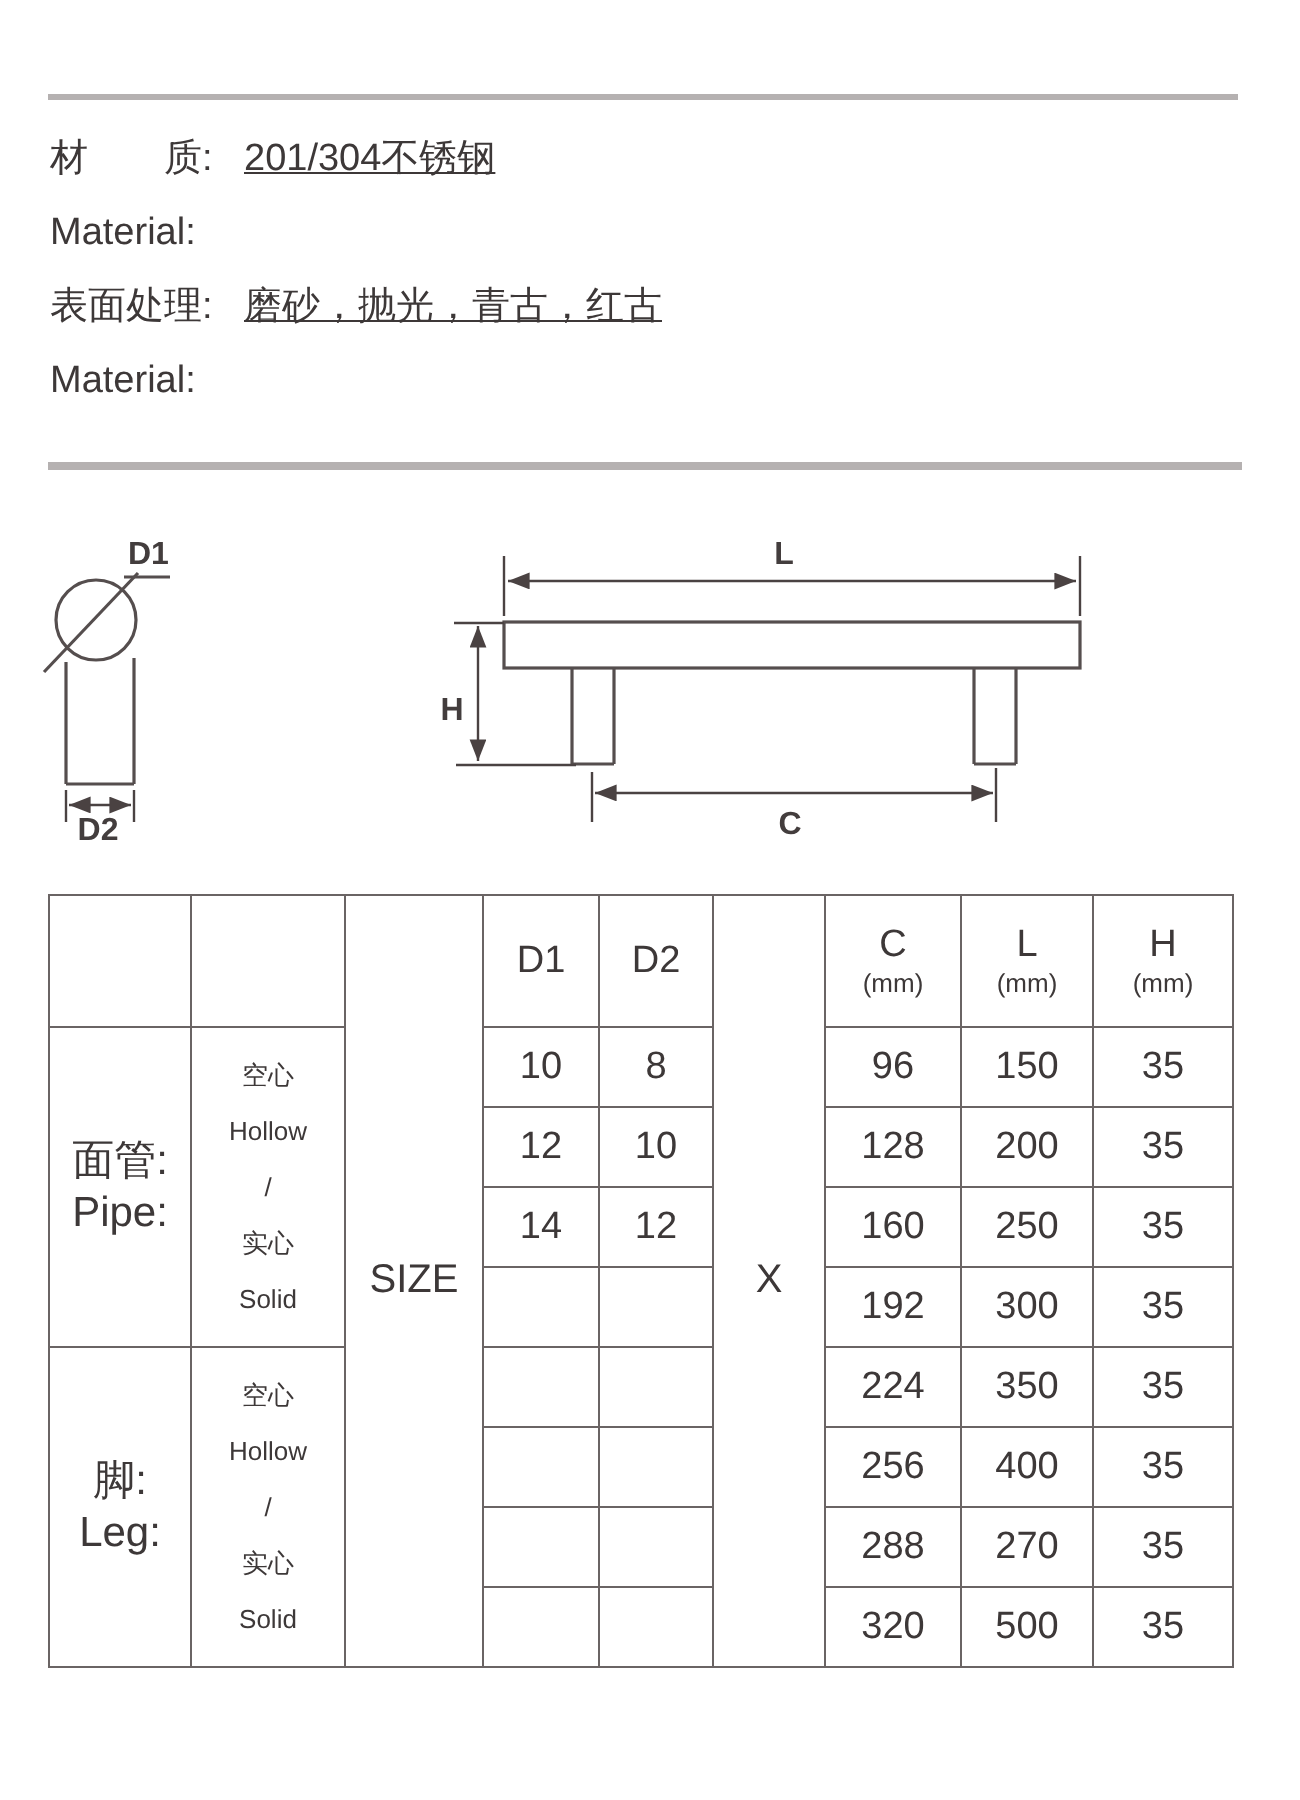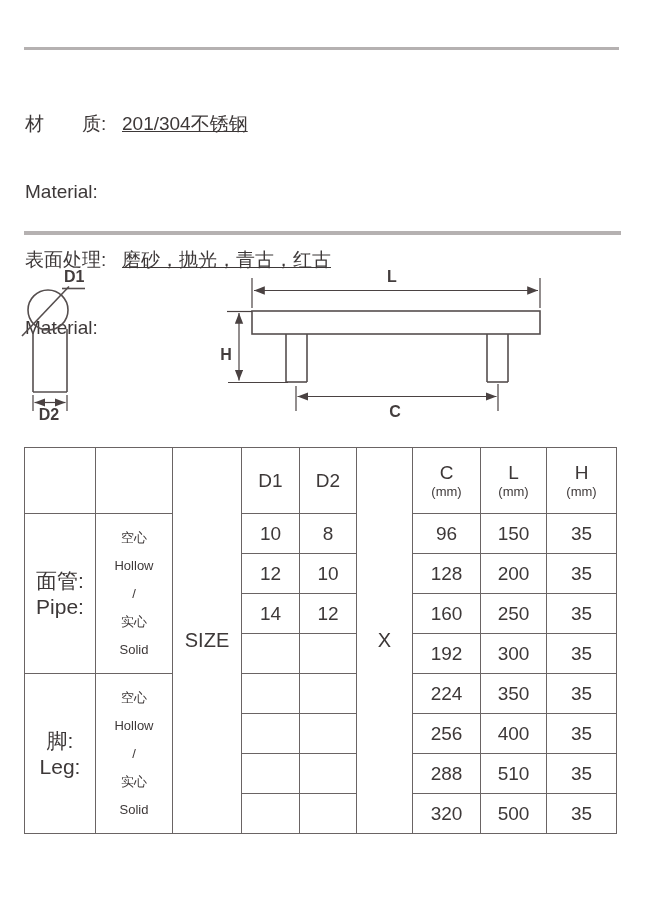--- a/index.html
+++ b/index.html
@@ -28,21 +28,20 @@
     width: 560px;
   }
   .mat-row {
     display: flex;
     align-items: flex-start;
     height: 24px;
     margin-bottom: 13px;
     font-size: 19px;
     line-height: 24px;
     white-space: pre;
-    margin-top: 44px;
   }
   .mat-label { width: 97px; flex: 0 0 97px; }
   .mat-value { flex: 1; text-decoration: underline; }
 
   
   #diagram { position: absolute; left: 0; top: 250px; }
   #diagram text {
     font-family: "Liberation Sans", sans-serif;
     font-size: 16px;
     font-weight: bold;
@@ -250,21 +249,21 @@
       <td></td>
       <td></td>
       <td>256</td>
       <td>400</td>
       <td>35</td>
     </tr>
     <tr class="body-row">
       <td></td>
       <td></td>
       <td>288</td>
-      <td>510</td>
+      <td>270</td>
       <td>35</td>
     </tr>
     <tr class="body-row">
       <td></td>
       <td></td>
       <td>320</td>
       <td>500</td>
       <td>35</td>
     </tr>
   </tbody>

